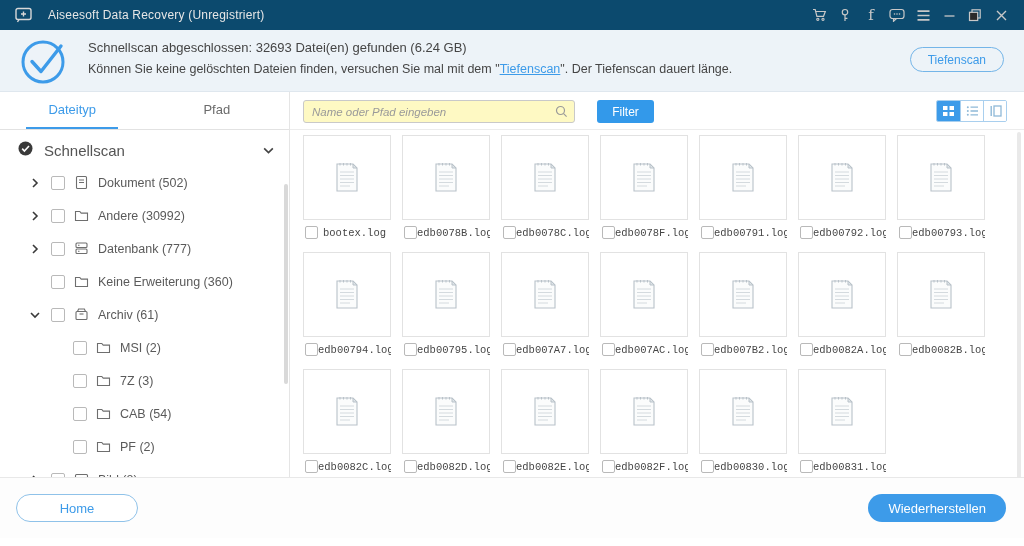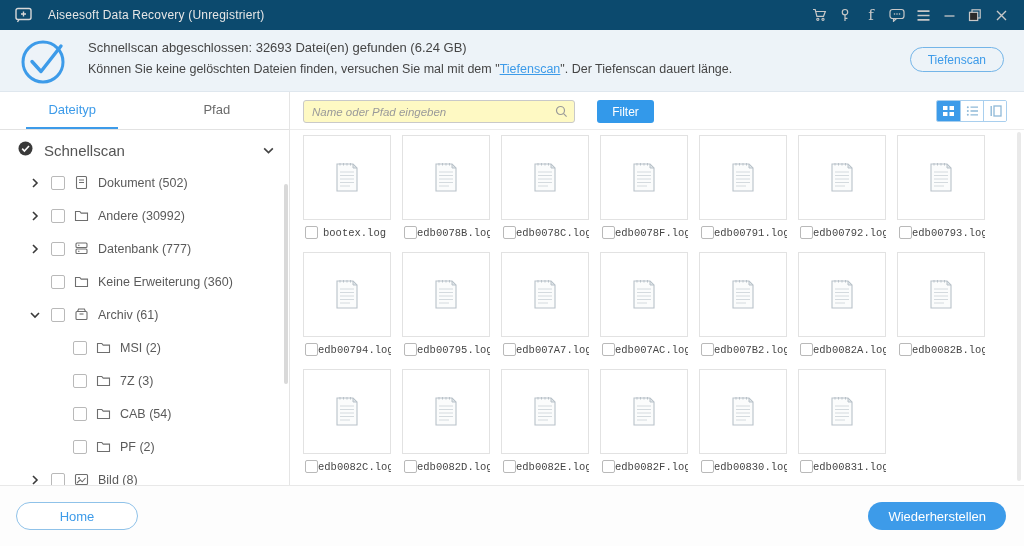--- a/index.html
+++ b/index.html
@@ -59,21 +59,21 @@
   
   #grid { display:flex; flex-wrap:wrap; padding:5px 0 0 13px;font-family:Liberation Mono, monospace; }
   .file-cell { width:88px; margin:0 11px 13px 0; }
   .thumb { width:88px; height:85px; border:1px solid #e2e2e2; background:#fff; display:flex; align-items:center; justify-content:center; cursor:pointer; }
   .nrow { display:flex; align-items:center; margin-top:6px; }
   .nrow .cb { margin-left:2px; width:13px; height:13px; }
   .fname { flex:1; text-align:center; font-size:10.5px; color:#464646; white-space:nowrap; overflow:hidden; }
   .main-scroll { position:absolute; right:3px; top:40px; width:4px; bottom:4px; background:#e9e9e9; border-radius:2px; }
 
   
-  .footer { position:absolute; left:0; right:0; bottom:0; height:61px; background:#fdfdfd; border-top:1px solid #e8e8e8; }
+  .footer { position:absolute; left:0; right:0; bottom:8px; height:61px; background:#fdfdfd; border-top:1px solid #e8e8e8; }
   .btn-home { position:absolute; left:16px; top:16px; width:122px; height:28px; background:#fff; border:1px solid #8fc2e9; color:#3d9be9; font-size:13px; }
   .btn-recover { position:absolute; right:18px; top:16px; height:28px; padding:0 20px; background:#3d9be9; border:none; color:#fff; font-size:13px; }
 </style>
 </head>
 <body>
 
 <div class="window">
 
   <div class="titlebar">
     <span class="app-icon">

